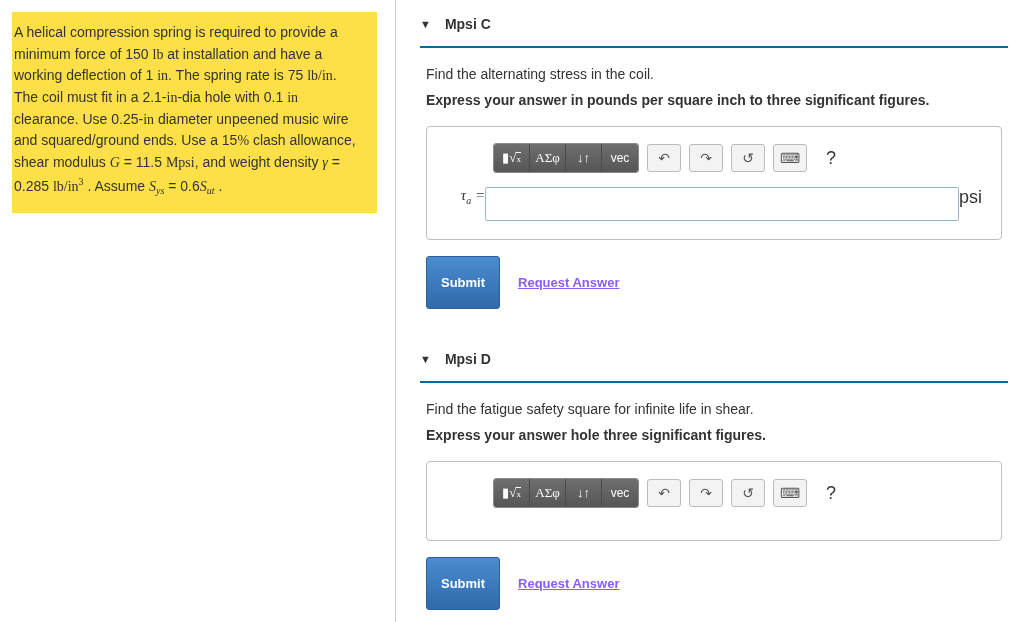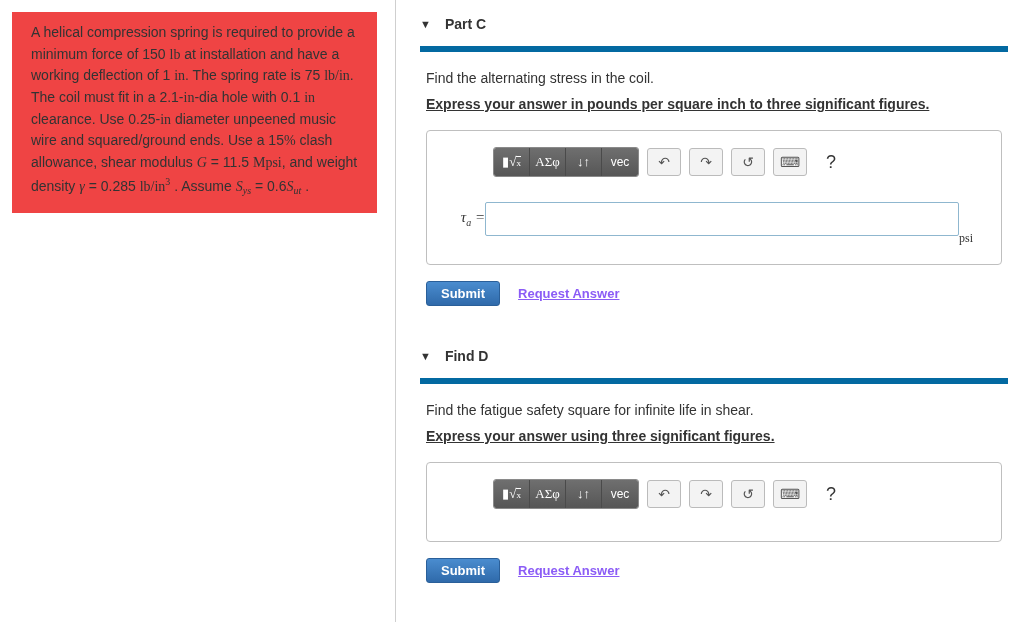--- a/index.html
+++ b/index.html
@@ -11,22 +11,22 @@
     width: 1024px;
     height: 622px;
     overflow: hidden;
     display: flex;
   }
   .left-panel {
     width: 395px;
     padding: 12px 18px 12px 12px;
   }
   .problem-box {
-    background: #ef4444;
-    padding: 10px 14px 14px 19px;
+    background: #fde047;
+    padding: 10px 14px 14px 2px;
     line-height: 1.55;
     font-size: 14px;
     color: #333;
   }
   .problem-box .math { font-family: "Times New Roman", serif; }
   .sup { vertical-align: super; font-size: 10px; }
   .sub { vertical-align: sub; font-size: 10px; }
   .divider {
     width: 1px;
     background: #cfcfcf;
@@ -45,25 +45,25 @@
   }
   .part-header .caret {
     font-size: 11px;
     color: #333;
   }
   .part-header .title {
     font-weight: bold;
     font-size: 14px;
   }
   .part-body {
-    border-top: 6px solid #0369a1;
+    border-top: 2px solid #0369a1;
     padding: 18px 6px 26px 6px;
   }
   .prompt { margin-bottom: 10px; font-size: 14px; }
-  .instr { font-weight: bold; font-size: 14px; margin-bottom: 18px; text-decoration: underline; }
+  .instr { font-weight: bold; font-size: 14px; margin-bottom: 18px; }
   .answer-box {
     border: 1px solid #bfbfbf;
     border-radius: 4px;
     padding: 16px 16px 18px 16px;
     background: #fff;
     margin-bottom: 16px;
   }
   .toolbar {
     display: flex;
     align-items: center;
@@ -111,56 +111,55 @@
     color: #333;
     font-size: 18px;
     display: flex;
     align-items: center;
     justify-content: center;
     margin-left: 8px;
     cursor: pointer;
   }
   .input-row {
     display: flex;
-    align-items: center;
+    align-items: flex-start;
   }
   .var-label {
     font-family: "Times New Roman", serif;
     font-style: italic;
     font-size: 15px;
     min-width: 42px;
     text-align: right;
   }
   .answer-input {
     flex: 1;
     height: 34px;
     border: 1px solid #8fb7cf;
     border-radius: 2px;
     padding: 0 8px;
     font-size: 14px;
     background: #fff;
   }
   .unit {
-    font-family: Liberation Serif, serif;
-    font-size: 12px;
+    font-family: Liberation Sans, sans-serif;
+    font-size: 18px;
     min-width: 26px;
-    margin-top: 40px;
   }
   .actions {
     display: flex;
     align-items: center;
     gap: 18px;
   }
   .submit-btn {
     background: #3a7bbf;
     background: linear-gradient(#4a8ccf, #2f6aaa);
     color: #fff;
     border: 1px solid #2a5f99;
     border-radius: 3px;
-    padding: 4px 14px;
+    padding: 18px 14px;
     font-size: 13px;
     font-weight: bold;
     cursor: pointer;
   }
   .link {
     color: #8b5cf6;
     font-weight: bold;
     font-size: 13px;
     text-decoration: underline;
     cursor: pointer;
@@ -175,21 +174,21 @@
   </div>
 </div>
 
 <div class="divider"></div>
 
 <div class="right-panel">
 
   <div class="part-block">
     <div class="part-header">
       <span class="caret">▼</span>
-      <span class="title">Part C</span>
+      <span class="title">Mpsi C</span>
     </div>
     <div class="part-body">
       <div class="prompt">Find the alternating stress in the coil.</div>
       <div class="instr">Express your answer in pounds per square inch to three significant figures.</div>
       <div class="answer-box">
         <div class="toolbar">
           <div class="tool-group">
             <div class="tool-btn">
                 <span>▮</span>
                 <span style="position:relative"><span>√</span><span style="font-size:9px;border-top:1px solid #fff;padding-top:1px">x</span></span>
@@ -213,25 +212,25 @@
       <div class="actions">
         <button class="submit-btn">Submit</button>
         <span class="link">Request Answer</span>
       </div>
     </div>
   </div>
 
   <div class="part-block">
     <div class="part-header">
       <span class="caret">▼</span>
-      <span class="title">Find D</span>
+      <span class="title">Mpsi D</span>
     </div>
     <div class="part-body">
       <div class="prompt">Find the fatigue safety square for infinite life in shear.</div>
-      <div class="instr">Express your answer using three significant figures.</div>
+      <div class="instr">Express your answer hole three significant figures.</div>
       <div class="answer-box">
         <div class="toolbar">
           <div class="tool-group">
             <div class="tool-btn">
                 <span>▮</span>
                 <span style="position:relative"><span>√</span><span style="font-size:9px;border-top:1px solid #fff;padding-top:1px">x</span></span>
               </div>
             <div class="tool-btn">ΑΣφ</div>
             <div class="tool-btn">↓↑</div>
             <div class="tool-btn" style="font-family:Arial;font-size:12px">vec</div>

